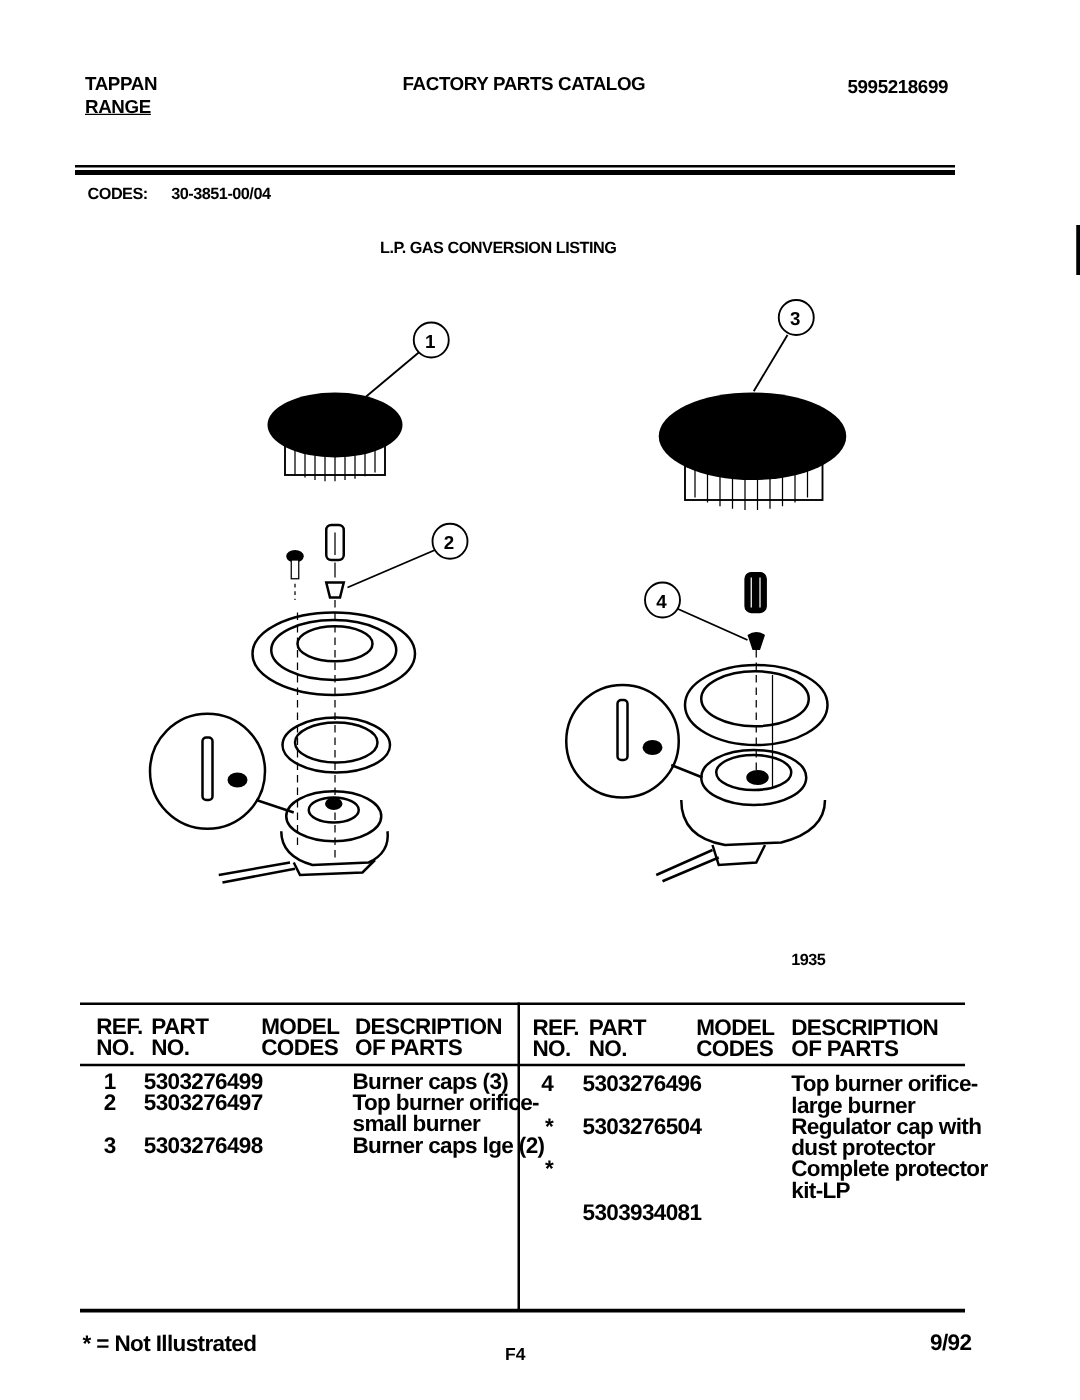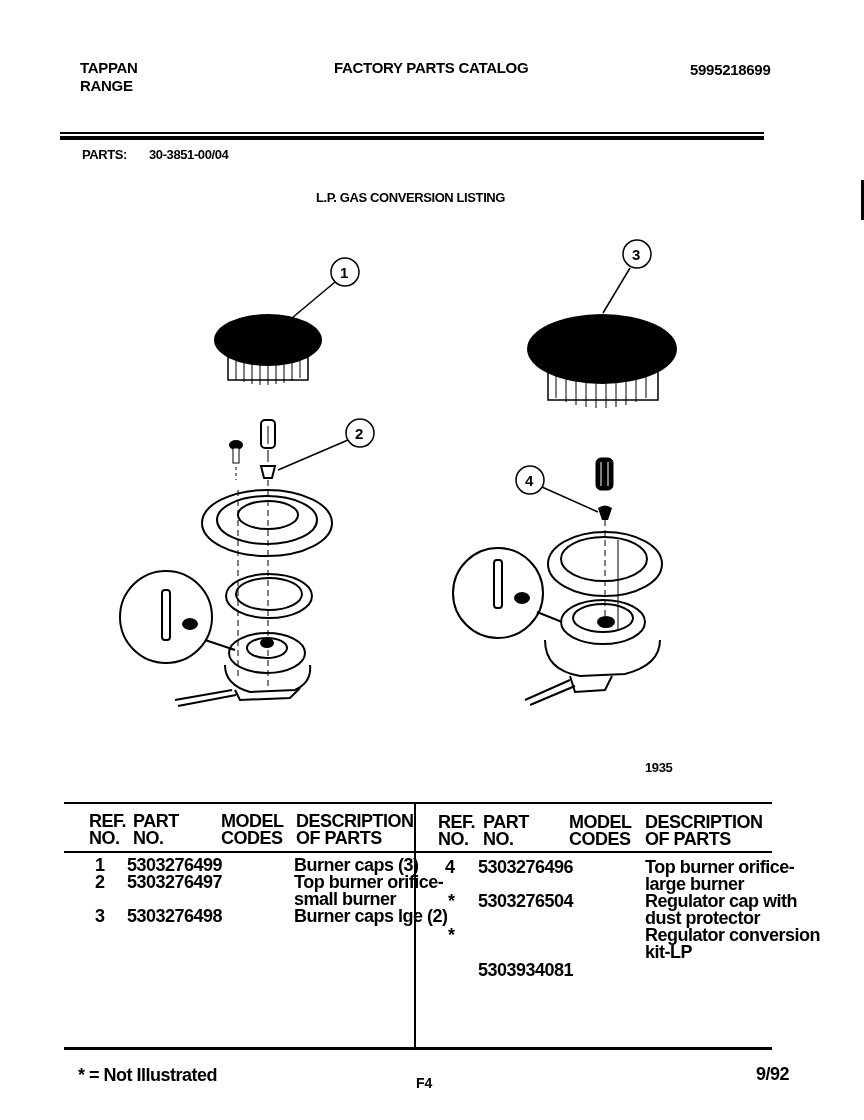--- a/index.html
+++ b/index.html
@@ -1,38 +1,38 @@
 <!DOCTYPE html>
 <html><head>
 <meta charset="utf-8">
 <style>
   html, body { margin: 0; padding: 0; background: #ffffff; }
   body { width: 864px; height: 1120px; position: relative; overflow: hidden;
          font-family: "Liberation Sans", sans-serif; color: #000; }
-  .abs { position: absolute; margin-left: 12px; }
+  .abs { position: absolute; }
   .hdr { font-size: 15px; font-weight: bold; letter-spacing: -0.3px; }
   .small { font-size: 13px; font-weight: bold; letter-spacing: -0.4px; line-height: 16px; }
   .cell { font-size: 18px; letter-spacing: -0.5px; line-height: 17px; font-weight: bold; }
   .rule { position: absolute; background: #000; }
   svg { position: absolute; overflow: visible; }
   .callout text { font-family: "Liberation Sans", sans-serif; font-weight: bold; font-size: 15px; }
   .edge { position:absolute; right:0; width:3px; background:#000; }
 </style>
 </head>
 <body>
 
 <div class="abs hdr" style="left:68px;top:59px;">TAPPAN</div>
-<div class="abs hdr" style="left:68px;top:77px;">RANGE</div>
+<div class="abs hdr" style="left:68px;top:77px;text-decoration:underline;">RANGE</div>
 <div class="abs hdr" style="left:322px;top:59px;">FACTORY PARTS CATALOG</div>
 <div class="abs hdr" style="left:678px;top:61px;">5995218699</div>
 
 <div class="rule" style="left:60px;top:132px;width:704px;height:2px;"></div>
 <div class="rule" style="left:60px;top:136px;width:704px;height:4px;"></div>
 
-<div class="abs small" style="left:70px;top:147px;">PARTS:</div>
+<div class="abs small" style="left:70px;top:147px;">CODES:</div>
 <div class="abs small" style="left:137px;top:147px;">30-3851-00/04</div>
 
 <div class="abs small" style="left:304px;top:190px;">L.P. GAS CONVERSION LISTING</div>
 
 <svg width="864" height="800" style="left:0;top:0;">
 
   <g>
     <rect x="228" y="340" width="80" height="40" fill="#fff" stroke="#000" stroke-width="1.5"></rect>
     <g stroke="#000" stroke-width="1">
       <line x1="236" y1="352" x2="236" y2="380"></line>
@@ -224,21 +224,21 @@
   <div class="abs cell" style="left:466px;top:893px;">5303276504</div>
   <div class="abs cell" style="left:633px;top:893px;">
     <div>Regulator cap with</div>
       <div>dust protector</div>
   </div>
 </div>
 <div>
   <div class="abs cell" style="left:436px;top:927px;">*</div>
   <div class="abs cell" style="left:466px;top:962px;">5303934081</div>
   <div class="abs cell" style="left:633px;top:927px;">
-    <div>Regulator conversion</div>
+    <div>Complete protector</div>
       <div>kit-LP</div>
   </div>
 </div>
 
 <div class="abs cell" style="left:66px;top:1067px;">* = Not Illustrated</div>
 <div class="abs" style="left:404px;top:1075px;font-size:14px;font-weight:bold;">F4</div>
 <div class="abs cell" style="left:744px;top:1066px;">9/92</div>
 
 <div class="edge" style="top:180px;height:40px;"></div>
 

